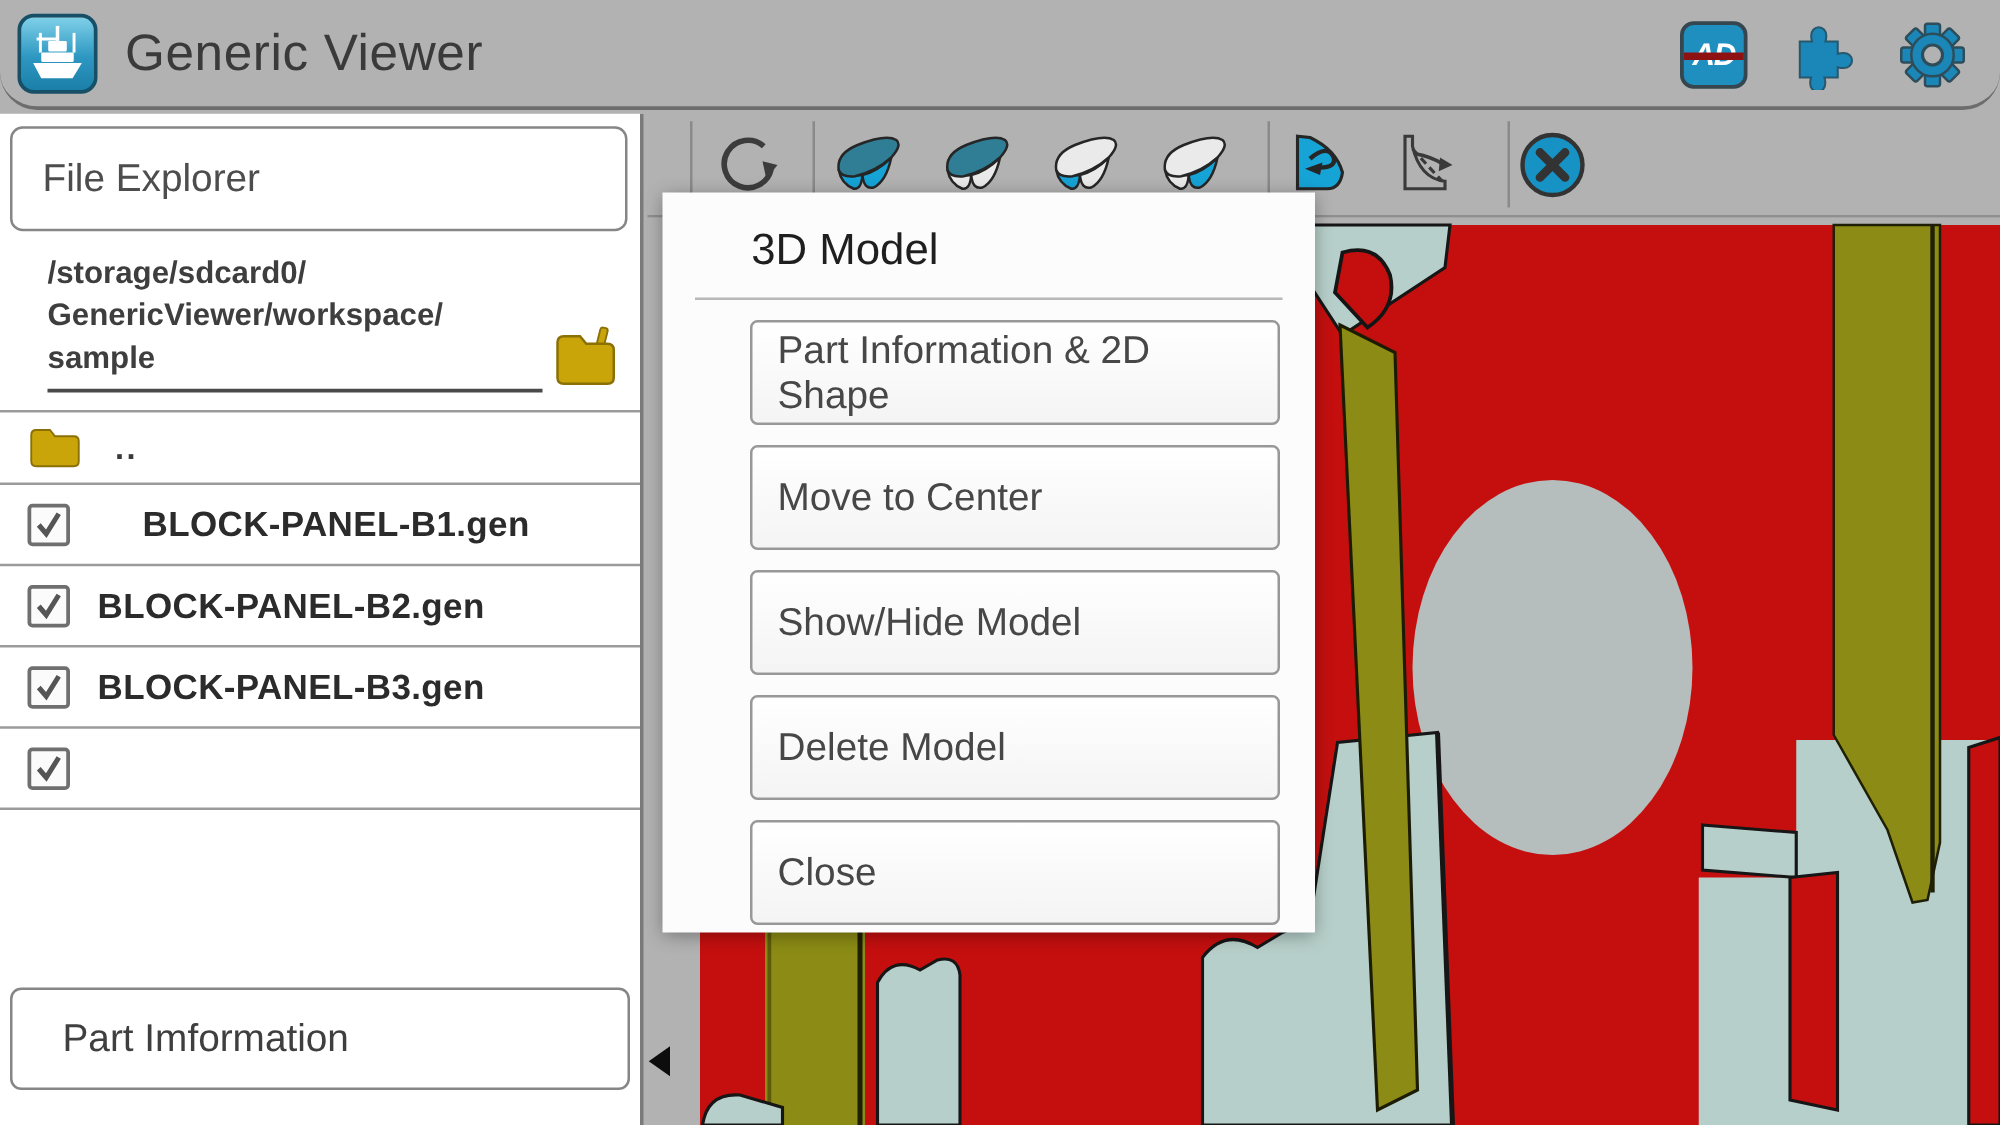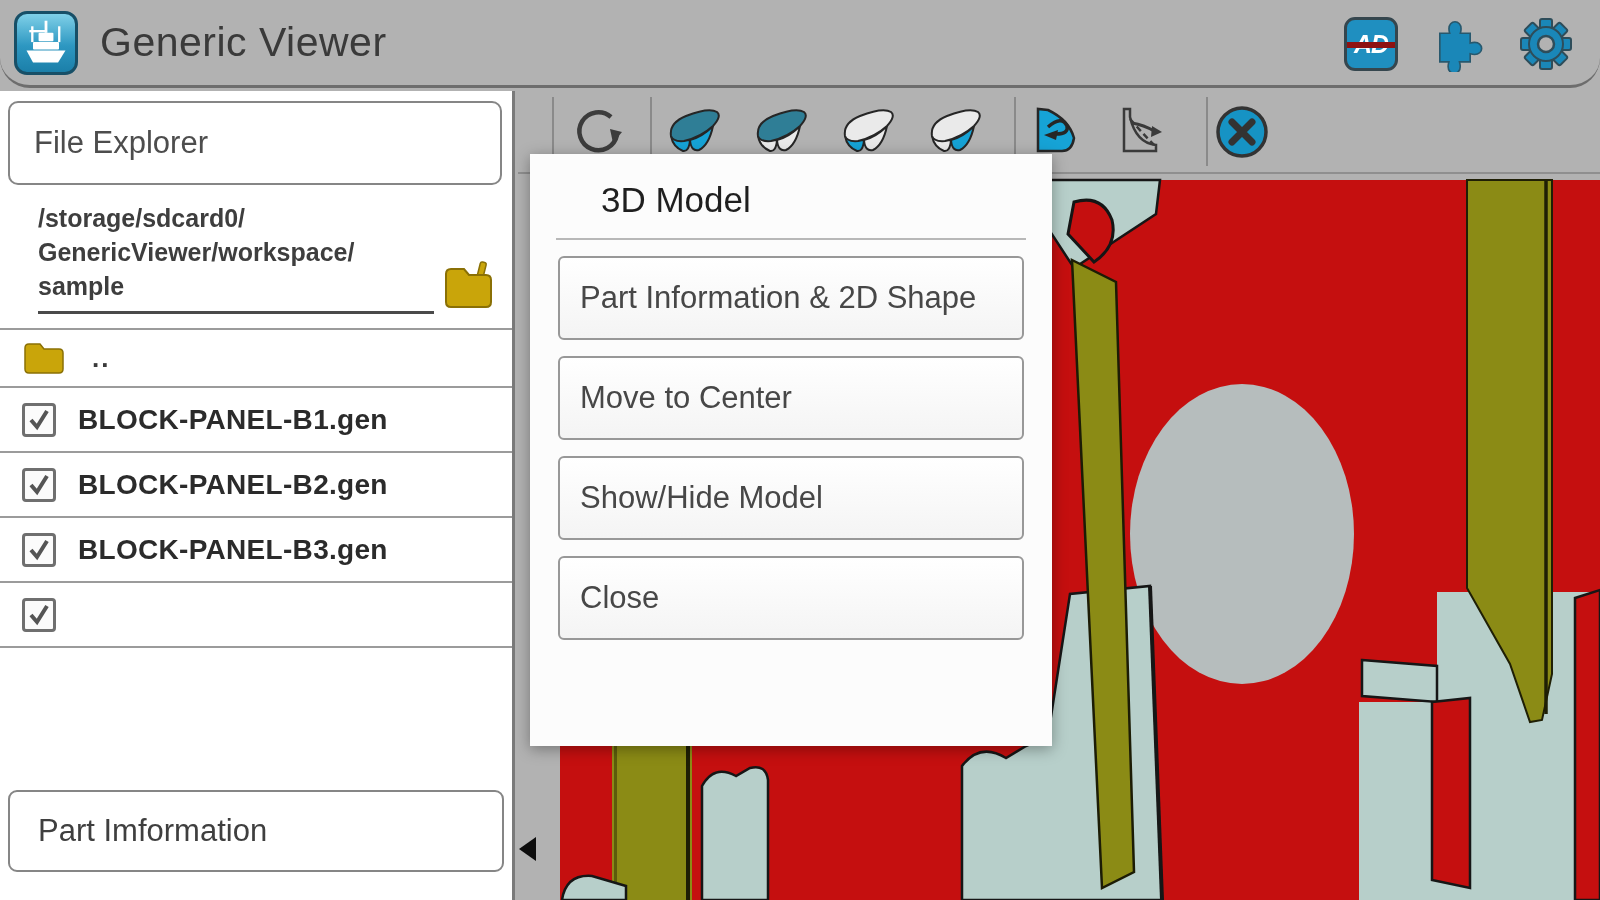--- a/index.html
+++ b/index.html
@@ -47,32 +47,32 @@
   }
   .path-text span { display:block; }
   .folder-edit { margin-left:8px; margin-bottom:2px; }
   .hr { height:0; border-top:2px solid #9b9b9b; margin-top:14px; }
   .parent-row { height:56px; display:flex; align-items:center; padding-left:22px; }
   .parent-label { margin-left:26px; font-size:26px; color:#3a3a3a; font-weight:bold; letter-spacing:2px; }
   .file-row {
     height:63px; display:flex; align-items:center; padding-left:22px;
     border-top:2px solid #9b9b9b;
   }
-  .file-row:first-child { border-top:none; }
+  .file-row:first-child { border-top:none;gap:36px; }
   .file-rows { border-bottom:2px solid #9b9b9b; }
   .file-label { margin-left:22px; font-size:28px; font-weight:bold; color:#2b2b2b; letter-spacing:0.3px; }
   .file-label.alert { color:#c22020; }
   .checkbox {
     width:34px; height:34px; border:3px solid #6f6f6f; border-radius:4px;
     background:#fbfbfb; box-sizing:border-box; display:flex; align-items:center; justify-content:center;
   }
   .part-info-box {
     position:absolute; left:8px; right:8px; bottom:28px; height:82px;
     border:2px solid #868686; border-radius:9px; display:flex; align-items:center;
-    padding-left:28px; box-sizing:border-box; color:#3f3f3f; font-size:31px;
+    padding-left:40px; box-sizing:border-box; color:#3f3f3f; font-size:31px;
   }
   
   .toolbar {
     position:absolute; left:518px; top:91px; right:0; height:83px;
     border-bottom:2px solid #8f8f8f; box-sizing:border-box;
   }
   .toolbar .sep { position:absolute; top:6px; bottom:6px; width:2px; background:#8a8a8a; }
   .tool { position:absolute; top:50%; transform:translateY(-50%); }
   
   .viewport { position:absolute; left:518px; top:174px; right:0; bottom:0; }
@@ -83,21 +83,21 @@
     border-right:17px solid #0d0d0d;
   }
   
   .dialog {
     position:absolute; left:530px; top:154px; width:522px; height:592px;
     background:#fcfcfc; box-shadow:0 3px 14px rgba(0,0,0,0.35);
     box-sizing:border-box;
   }
   .dialog-title { font-size:35px; color:#1f1f1f; padding:26px 0 18px 30px;margin-left:41px; }
   .dialog-divider { height:0; border-top:2px solid #b8b8b8; margin:0 26px; }
-  .dialog-buttons { padding:16px 28px 0 28px; }
+  .dialog-buttons { padding:16px 28px 0 28px;margin-left:42px; }
   .dialog-btn {
     display:flex; align-items:center; width:100%; height:84px; margin-bottom:16px;
     border:2px solid #989898; border-radius:6px;
     background:linear-gradient(180deg,#ffffff 0%, #f4f4f4 100%);
     font-family:"Liberation Sans", sans-serif; font-size:31px; color:#474747;
     padding-left:20px; box-sizing:border-box; text-align:left; cursor:pointer;
   }
 </style>
 </head>
 <body>
@@ -307,17 +307,18 @@
 
   <div class="collapse-handle"></div>
 
   <div class="dialog">
     <div class="dialog-title">3D Model</div>
     <div class="dialog-divider"></div>
     <div class="dialog-buttons">
       <button class="dialog-btn">Part Information &amp; 2D Shape</button>
       <button class="dialog-btn">Move to Center</button>
       <button class="dialog-btn">Show/Hide Model</button>
+      <button class="dialog-btn">Delete Model</button>
       <button class="dialog-btn">Close</button>
     </div>
   </div>
 
 </div>
 
 </body></html>

